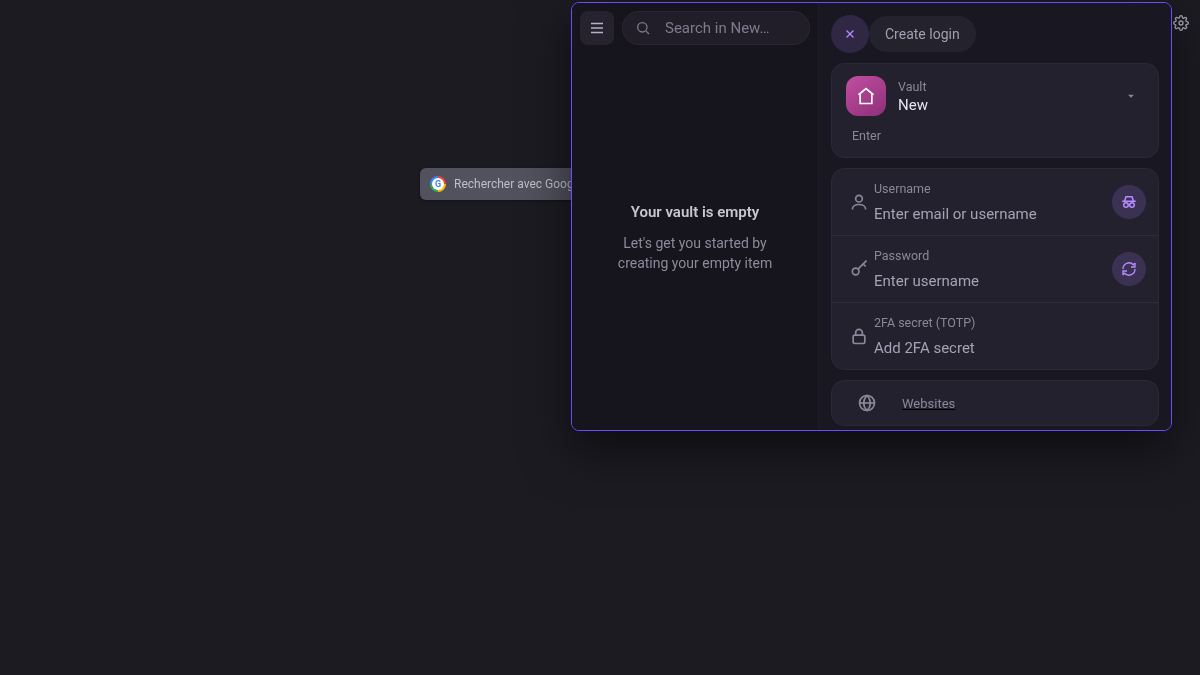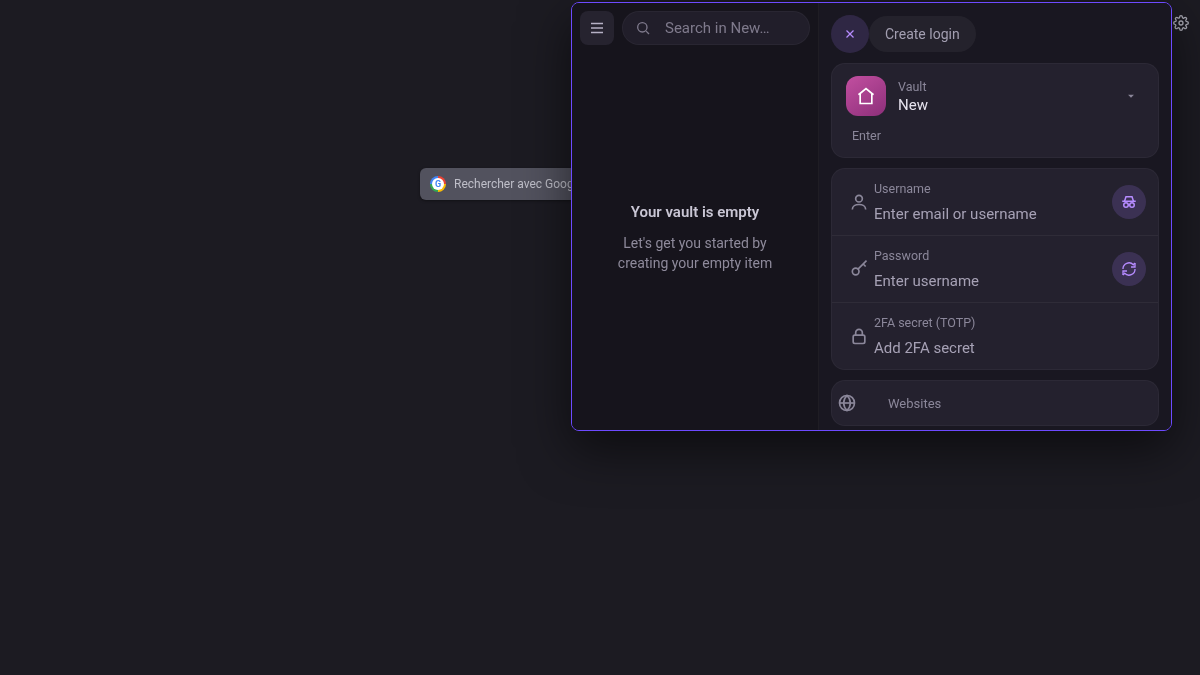--- a/index.html
+++ b/index.html
@@ -154,21 +154,21 @@
     color:#8b879a;
   }
   .field-text { flex:1; }
   .placeholder { color:#a6a1b5; font-size:15px; margin-top:9px;}
   .round-action{
     width:34px; height:34px; border-radius:50%;
     background:rgba(167,123,255,.18); color:#b68cff;
     display:flex; align-items:center; justify-content:center;
   }
 
-  .websites-card { padding: 12px 0; display:flex; align-items:center; gap:26px;}
+  .websites-card { padding: 12px 20px; display:flex; align-items:center; gap:20px;text-decoration:underline;}
 
   svg { display:block; }
 </style>
 </head>
 <body>
 
 <div class="gear-corner">
   <svg width="16" height="16" viewBox="0 0 24 24" fill="none" stroke="currentColor" stroke-width="2">
     <circle cx="12" cy="12" r="3"></circle>
       <path d="M19.4 15a1.7 1.7 0 0 0 .34 1.87l.06.06a2 2 0 1 1-2.83 2.83l-.06-.06a1.7 1.7 0 0 0-1.87-.34 1.7 1.7 0 0 0-1 1.56V21a2 2 0 1 1-4 0v-.09a1.7 1.7 0 0 0-1-1.56 1.7 1.7 0 0 0-1.87.34l-.6.06a2 2 0 1 1-2.83-2.83l.06-.06a1.7 1.7 0 0 0 .34-1.87 1.7 1.7 0 0 0-1.56-1H3a2 2 0 1 1 0-4h.09a1.7 1.7 0 0 0 1.56-1 1.7 1.7 0 0 0-.34-1.87l-.06-.06a2 2 0 1 1 2.83-2.83l.06.06a1.7 1.7 0 0 0 1.87.34H9a1.7 1.7 0 0 0 1-1.56V3a2 2 0 1 1 4 0v.09a1.7 1.7 0 0 0 1 1.56 1.7 1.7 0 0 0 1.87-.34l.06-.06a2 2 0 1 1 2.83 2.83l-.06.06a1.7 1.7 0 0 0-.34 1.87V9a1.7 1.7 0 0 0 1.56 1H21a2 2 0 1 1 0 4h-.09a1.7 1.7 0 0 0-1.56 1z"></path>

